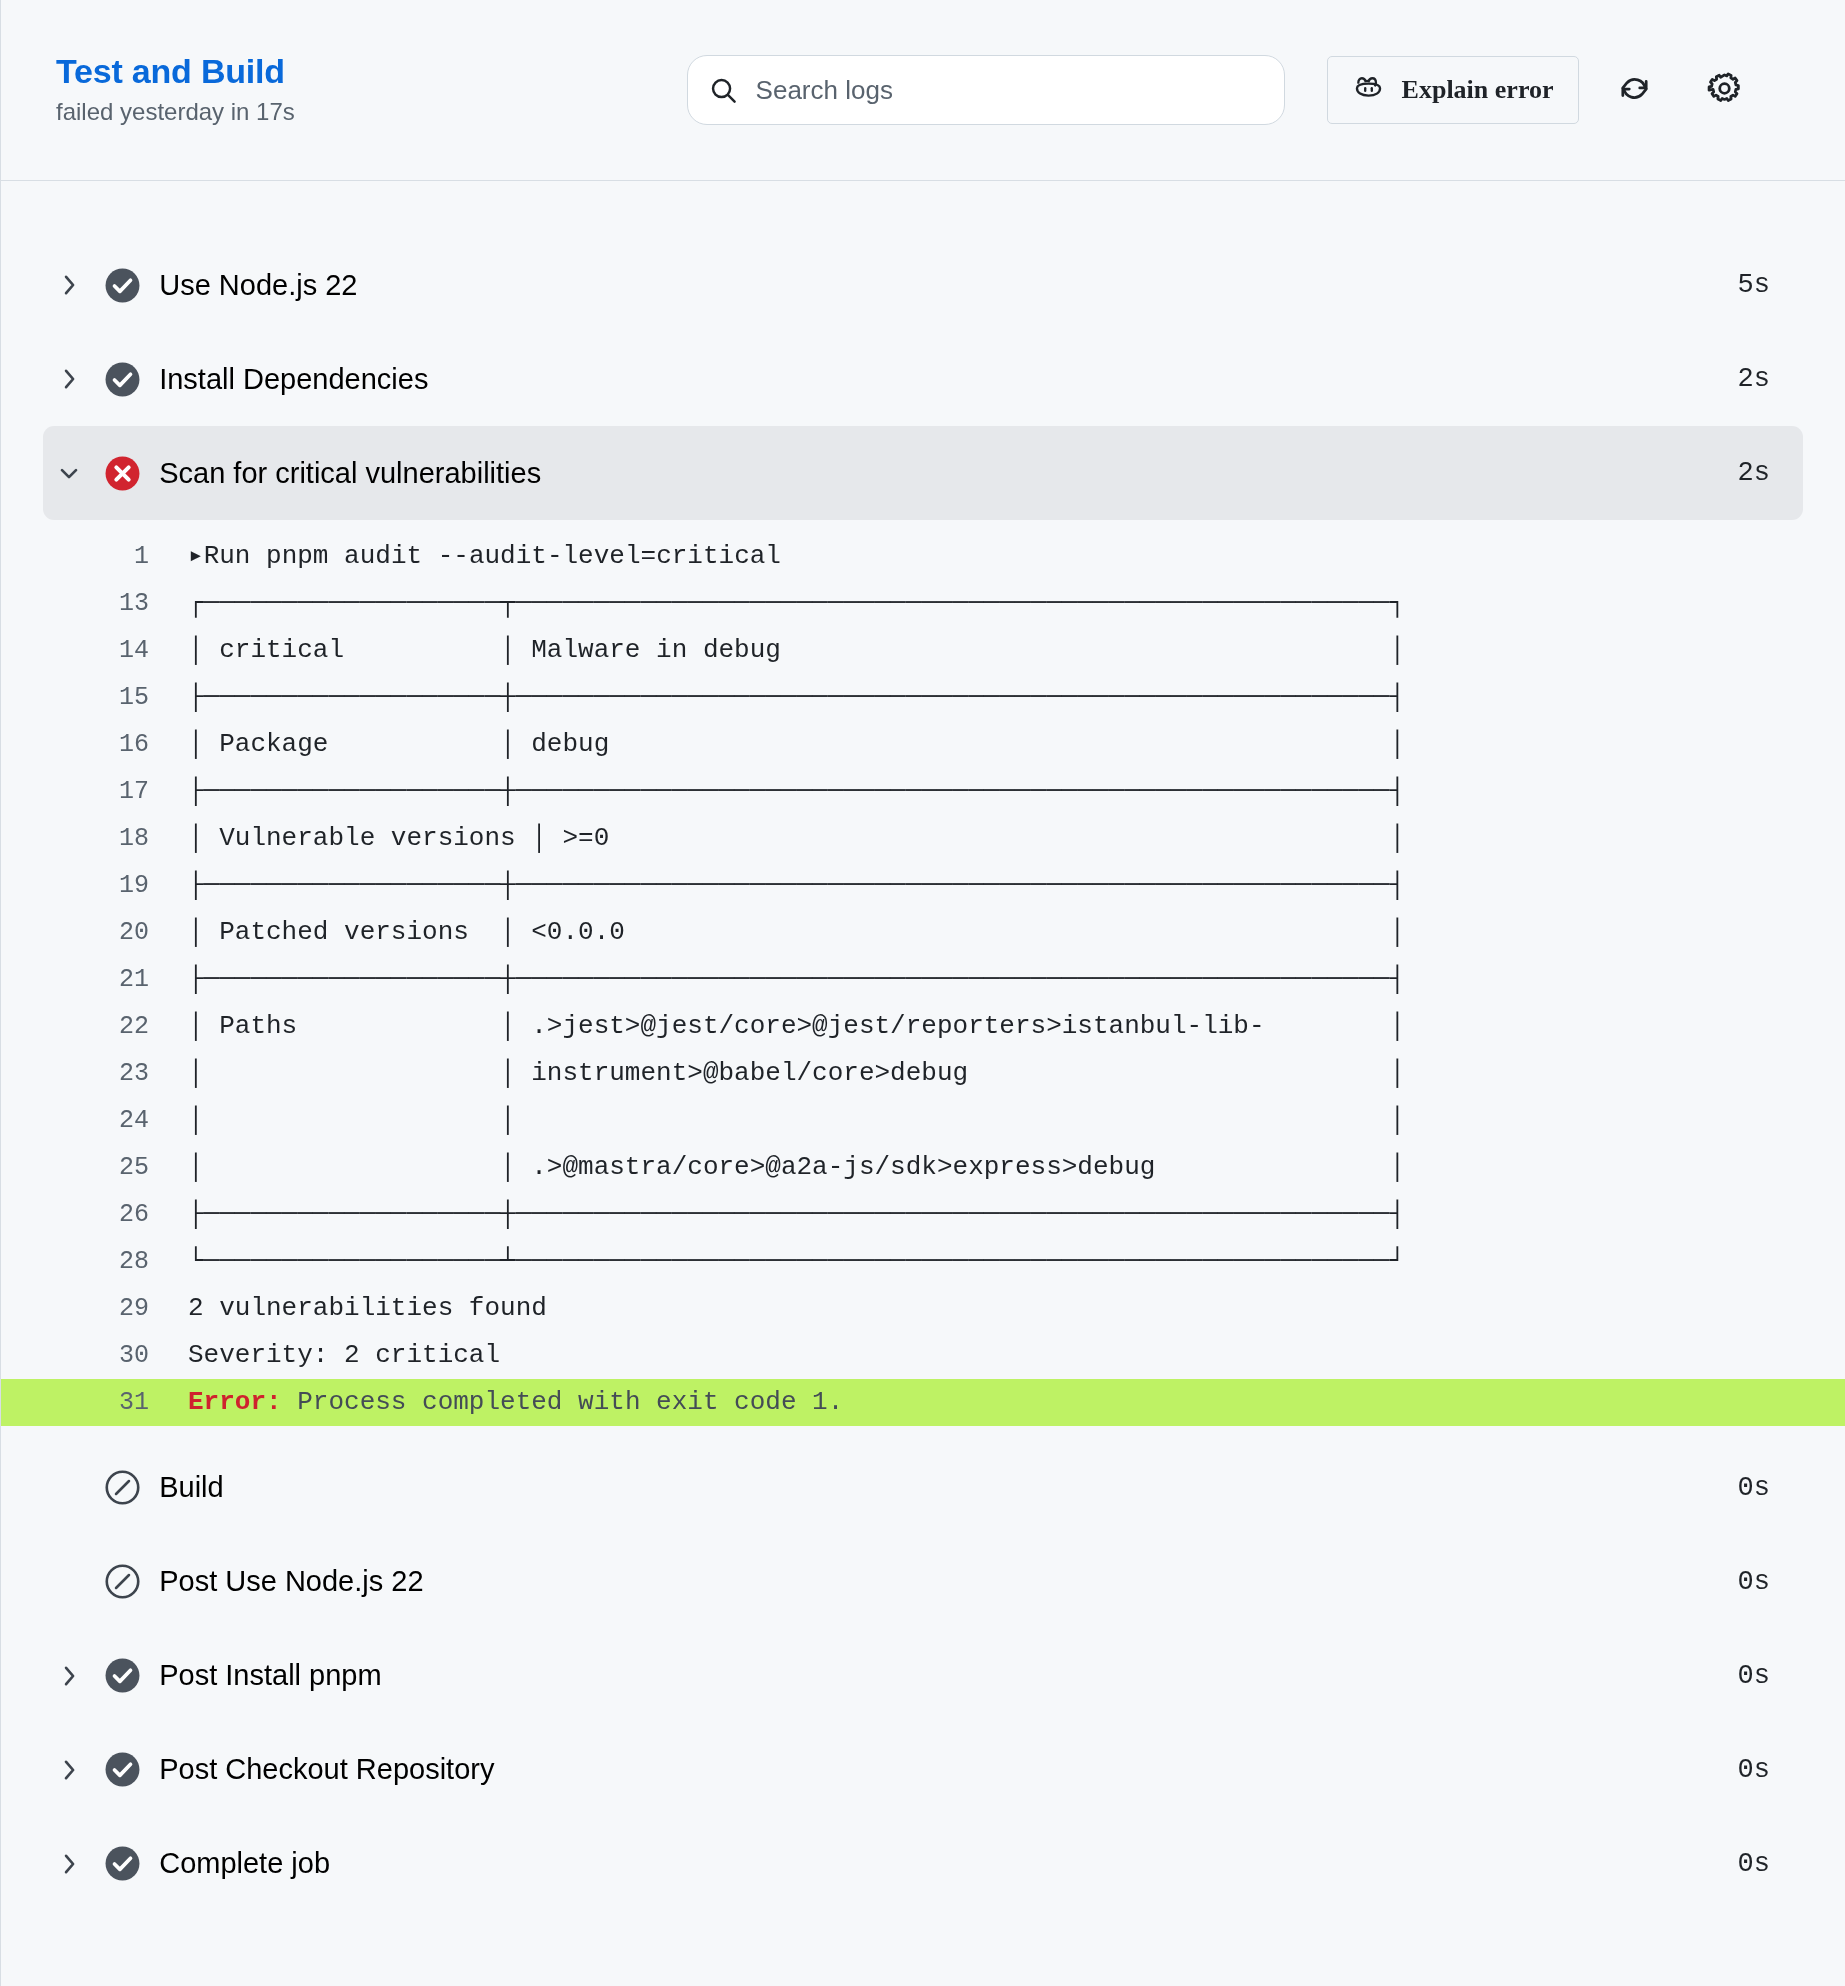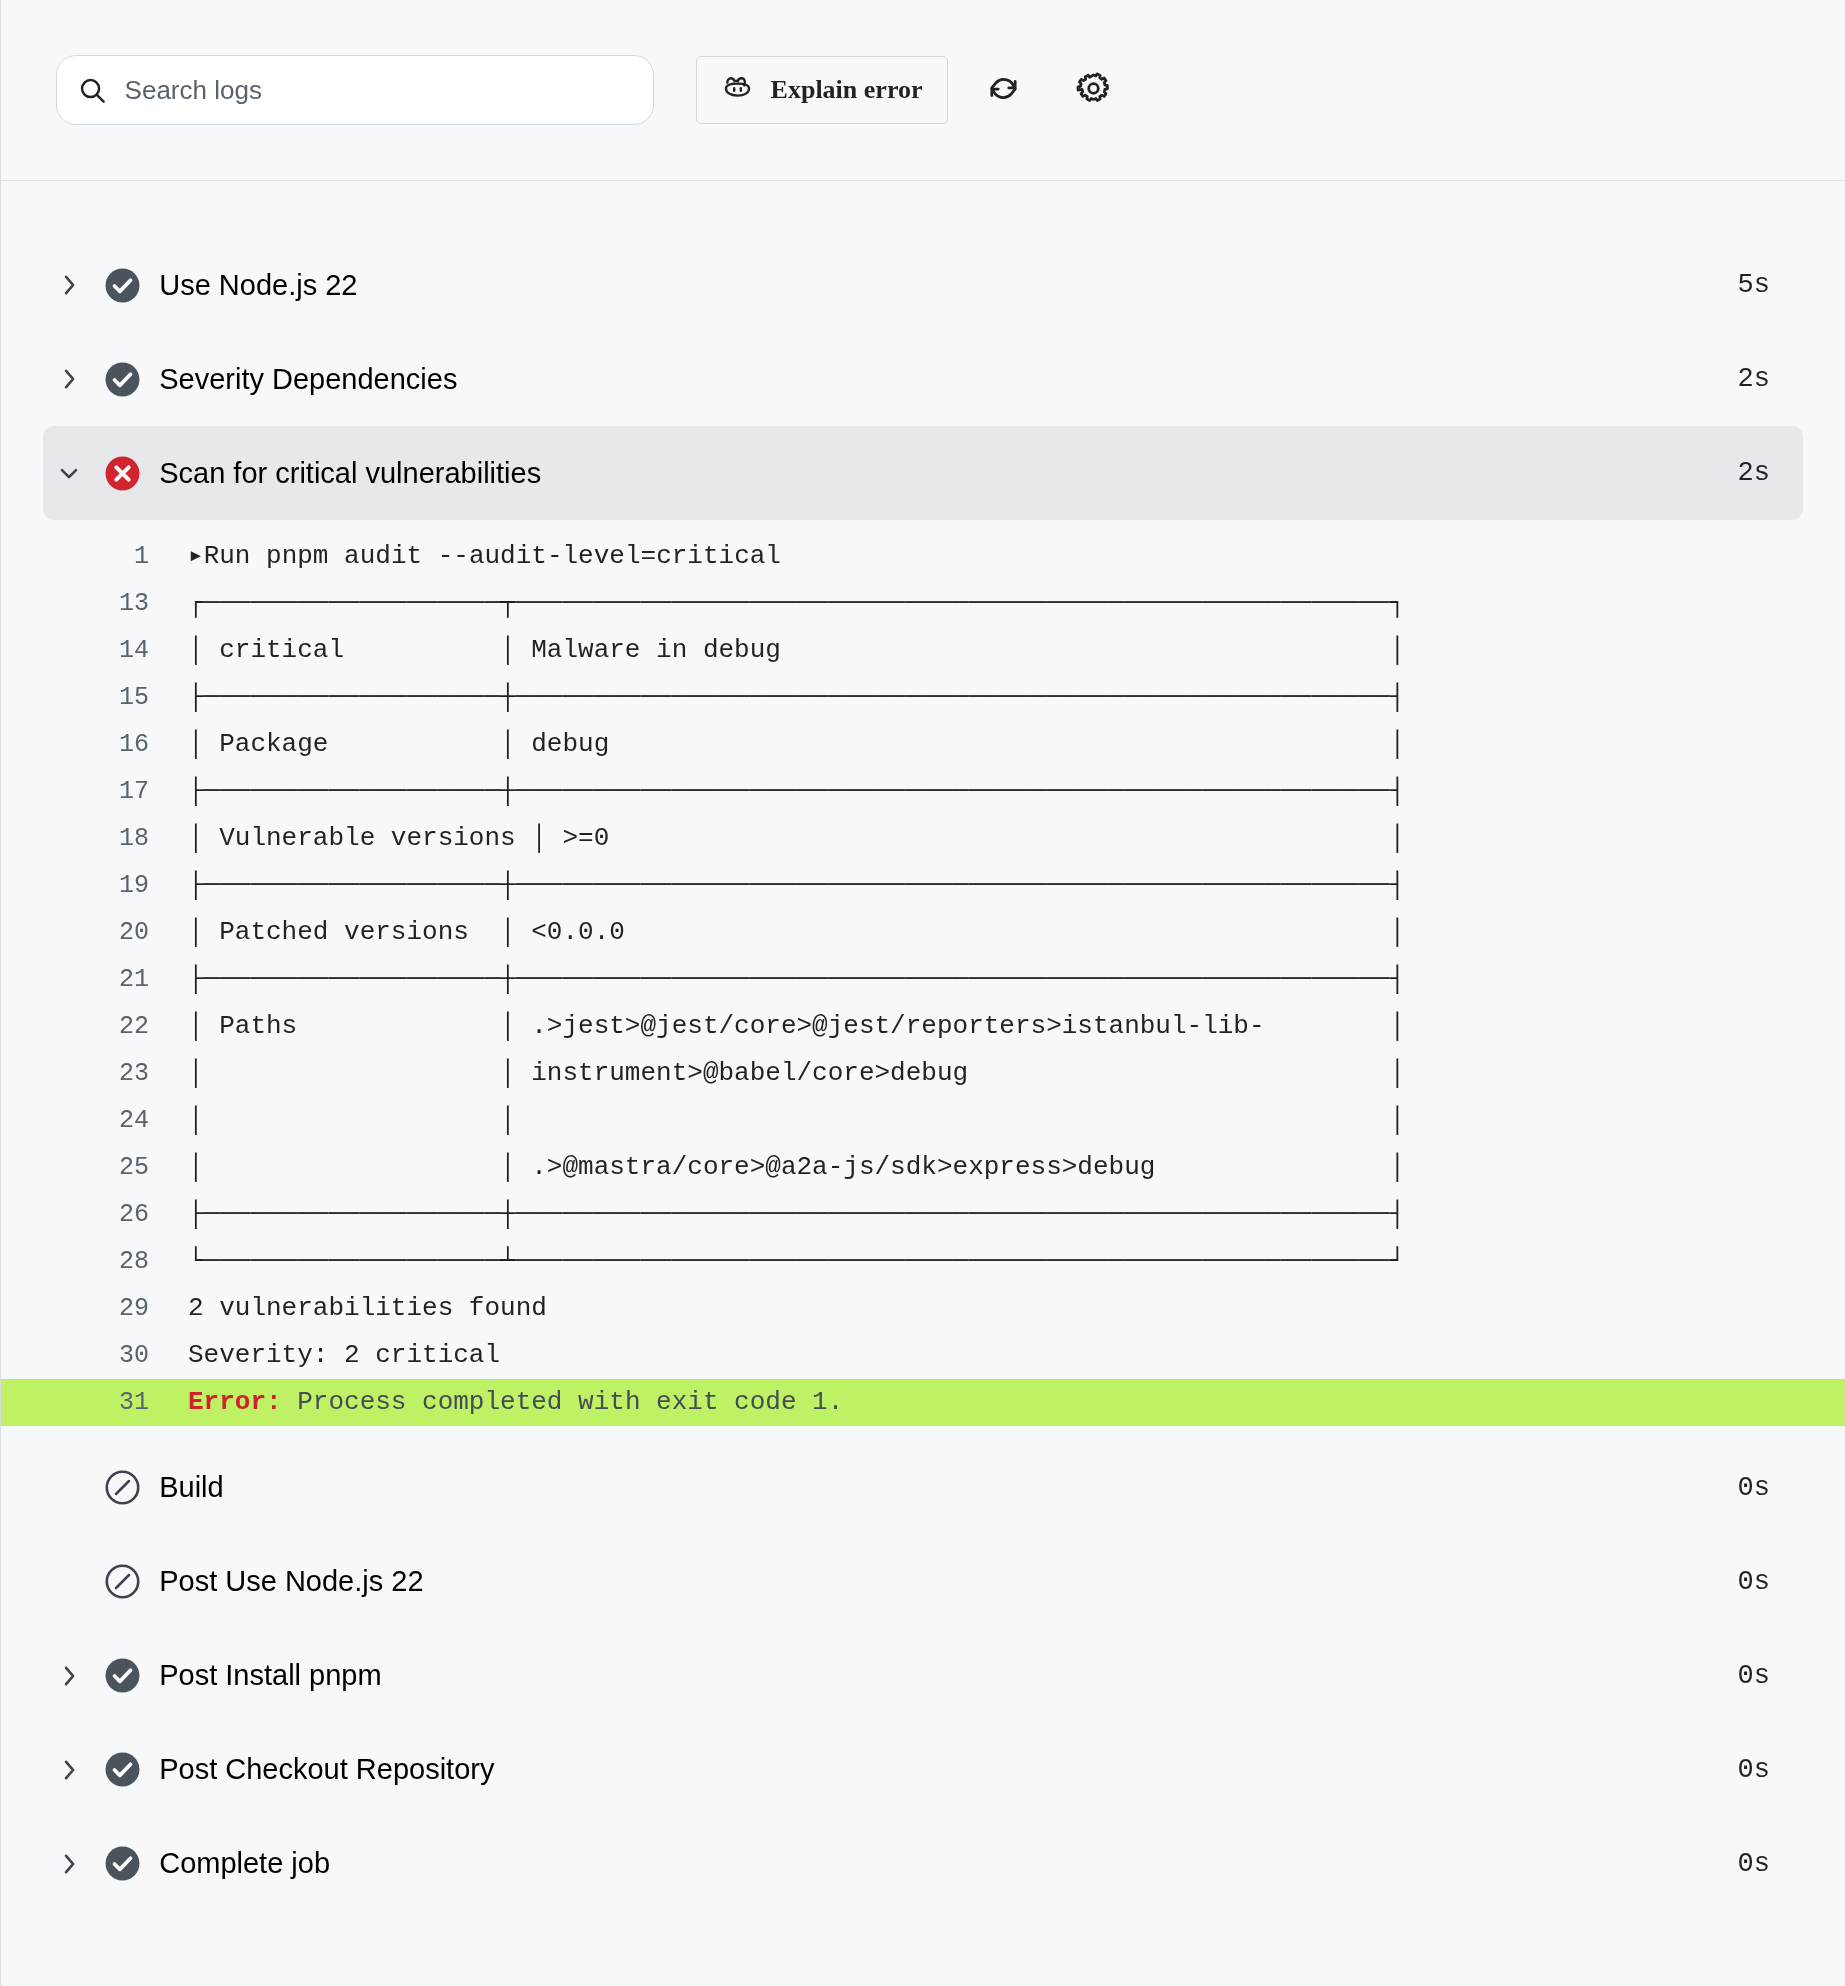--- a/index.html
+++ b/index.html
@@ -209,20 +209,24 @@
     text-underline-offset: 4.6px;
   }
 </style>
 </head>
 <body>
 
 <div class="app">
 
   <div class="header">
 
+    <div class="job-meta">
+      <div class="job-title">Test and Build</div>
+      <div class="job-sub">failed yesterday in 17s</div>
+    </div>
 
     <div class="search-box">
       <span class="icon">
         <svg width="31" height="31" viewBox="0 0 24 24" fill="none" stroke="#1f2328" stroke-width="1.9">
           <circle cx="10.5" cy="10.5" r="6.6"></circle>
           <line x1="15.4" y1="15.4" x2="20.6" y2="20.6" stroke-linecap="round"></line>
         </svg>
       </span>
       <input class="search-input" type="text" placeholder="Search logs" style="">
     </div>
@@ -289,21 +293,21 @@
             <svg width="28" height="28" viewBox="0 0 24 24" fill="none" stroke="#3d444d" stroke-width="2.3" stroke-linecap="round" stroke-linejoin="round">
               <polyline points="9.5,5 15.5,12 9.5,19"></polyline>
             </svg>
           </div>
           <div class="status-icon">
             <svg width="37" height="37" viewBox="0 0 24 24">
               <circle cx="12" cy="12" r="11" fill="#4b535d"></circle>
               <polyline points="6.8,12.3 10.3,15.8 17.2,8.6" fill="none" stroke="#ffffff" stroke-width="2.4" stroke-linecap="round" stroke-linejoin="round"></polyline>
             </svg>
           </div>
-          <div class="step-name">Severity Dependencies</div>
+          <div class="step-name">Install Dependencies</div>
           <div class="step-dur">2s</div>
         </div>
         <div class="step-row active">
           <div class="chev">
             <svg width="28" height="28" viewBox="0 0 24 24" fill="none" stroke="#3d444d" stroke-width="2.3" stroke-linecap="round" stroke-linejoin="round">
               <polyline points="6,9.5 12,15.5 18,9.5"></polyline>
             </svg>
           </div>
           <div class="status-icon">
             <svg width="37" height="37" viewBox="0 0 24 24">

